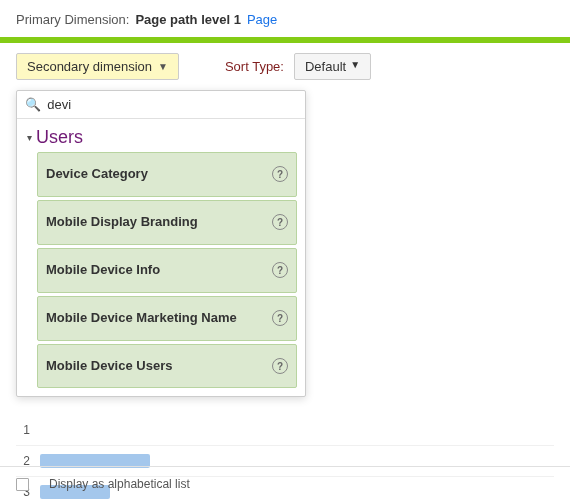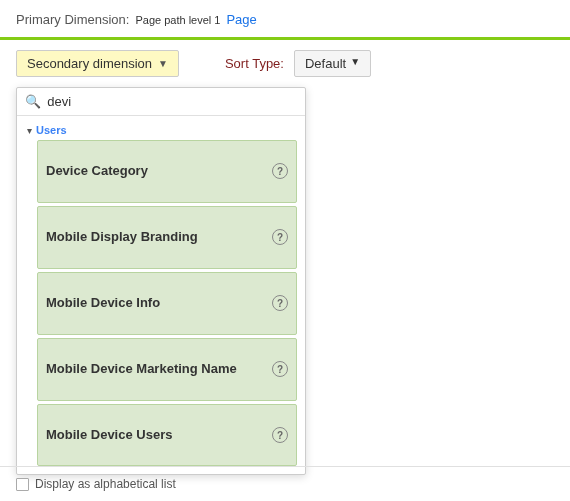--- a/index.html
+++ b/index.html
@@ -11,32 +11,32 @@
       height: 501px;
       overflow: hidden;
       color: #333;
     }
 
     .top-bar {
       padding: 12px 16px 10px 16px;
       display: flex;
       align-items: center;
       gap: 6px;
-      border-bottom: 3px solid #84cc16;
+      border-bottom: 6px solid #84cc16;
     }
 
     .primary-label {
       color: #555;
       font-size: 13px;
     }
 
     .primary-value {
-      font-weight: normal;
-      color: #333;
-      font-size: 11px;
+      font-weight: bold;
+      color: #333;
+      font-size: 13px;
     }
 
     .primary-link {
       color: #1a73e8;
       font-size: 13px;
       cursor: pointer;
       text-decoration: none;
     }
 
     .toolbar {
@@ -128,40 +128,40 @@
       padding: 8px 10px 4px 10px;
       gap: 4px;
     }
 
     .section-arrow {
       color: #555;
       font-size: 10px;
     }
 
     .section-title {
-      font-weight: bold;
-      font-size: 11px;
-      color: #3b82f6;
+      font-weight: normal;
+      font-size: 18px;
+      color: #701a75;
     }
 
     .menu-items {
       padding: 0 8px 8px 20px;
       display: flex;
       flex-direction: column;
       gap: 3px;
     }
 
     .menu-item {
       display: flex;
       align-items: center;
       justify-content: space-between;
       background: #dce9d0;
       border: 1px solid #b8d4a0;
       border-radius: 2px;
-      padding: 22px 8px;
+      padding: 13px 8px;
       cursor: pointer;
       font-size: 13px;
       font-weight: bold;
       color: #333;
     }
 
     .help-icon {
       display: inline-flex;
       align-items: center;
       justify-content: center;
@@ -227,21 +227,21 @@
       padding: 10px 16px;
       display: flex;
       align-items: center;
       gap: 8px;
       border-top: 1px solid #e0e0e0;
     }
 
     .checkbox-wrap {
       display: flex;
       align-items: center;
-      gap: 6px;
+      gap: 20px;
       cursor: pointer;
     }
 
     .checkbox {
       width: 13px;
       height: 13px;
       border: 1px solid #aaa;
       background: #fff;
       display: inline-block;
       border-radius: 1px;

